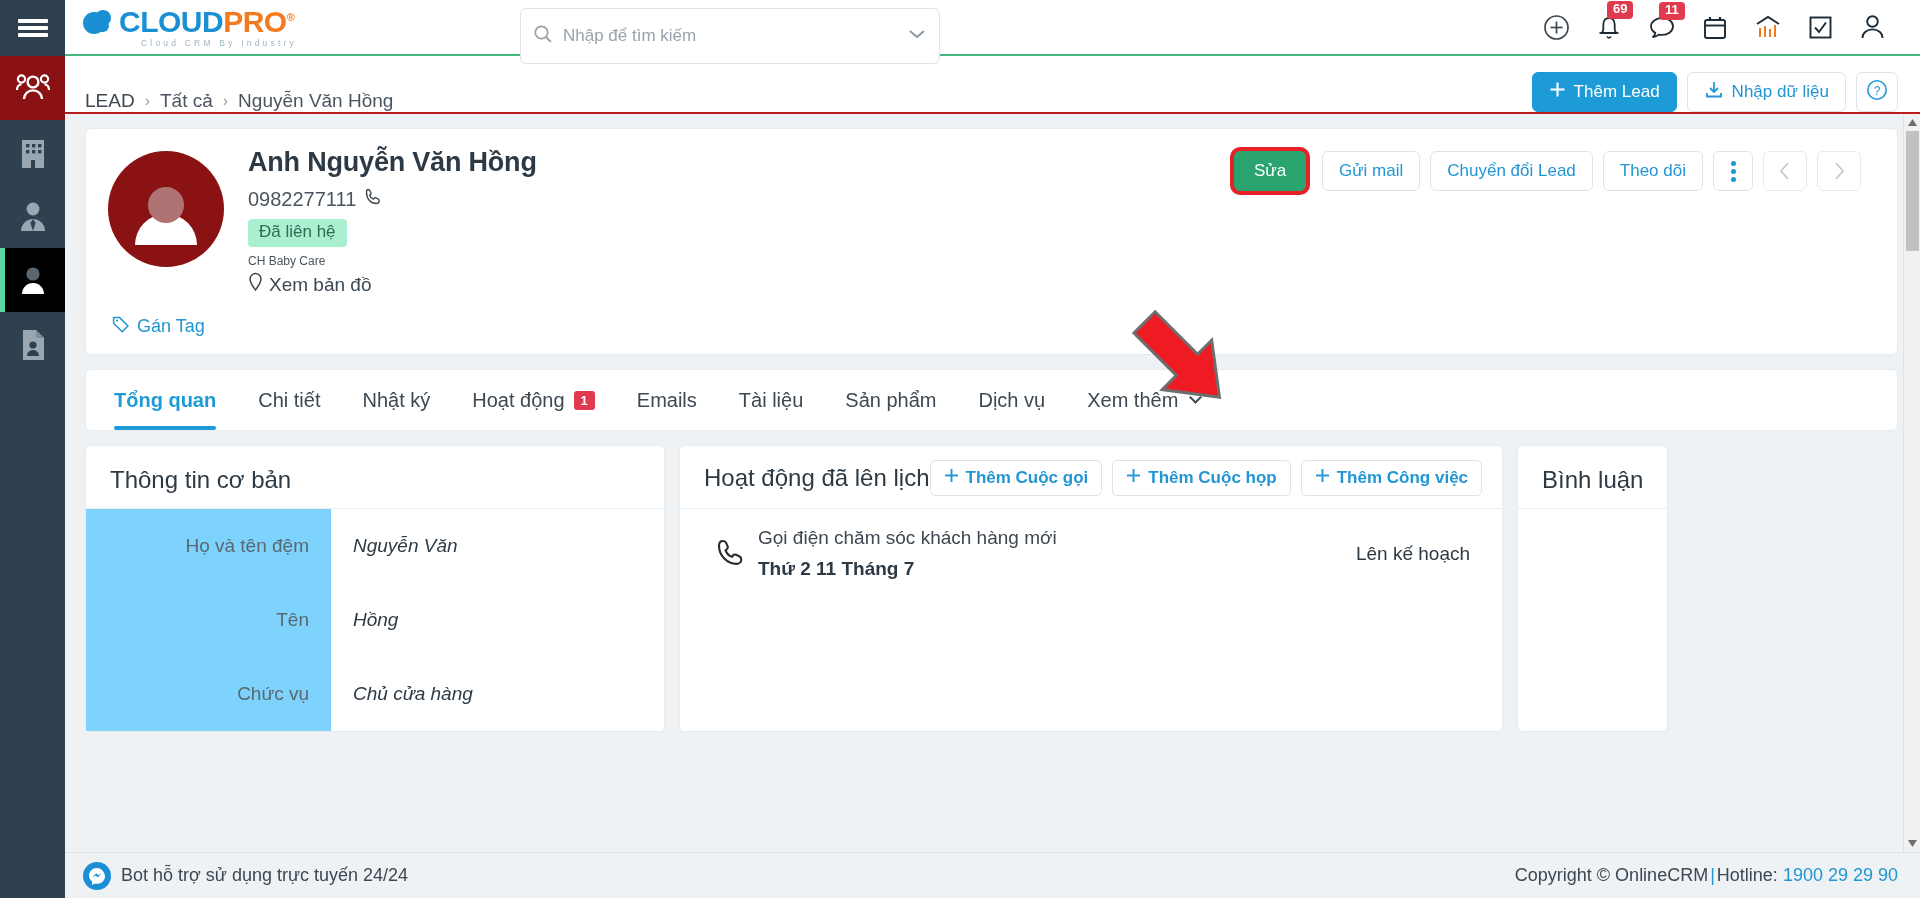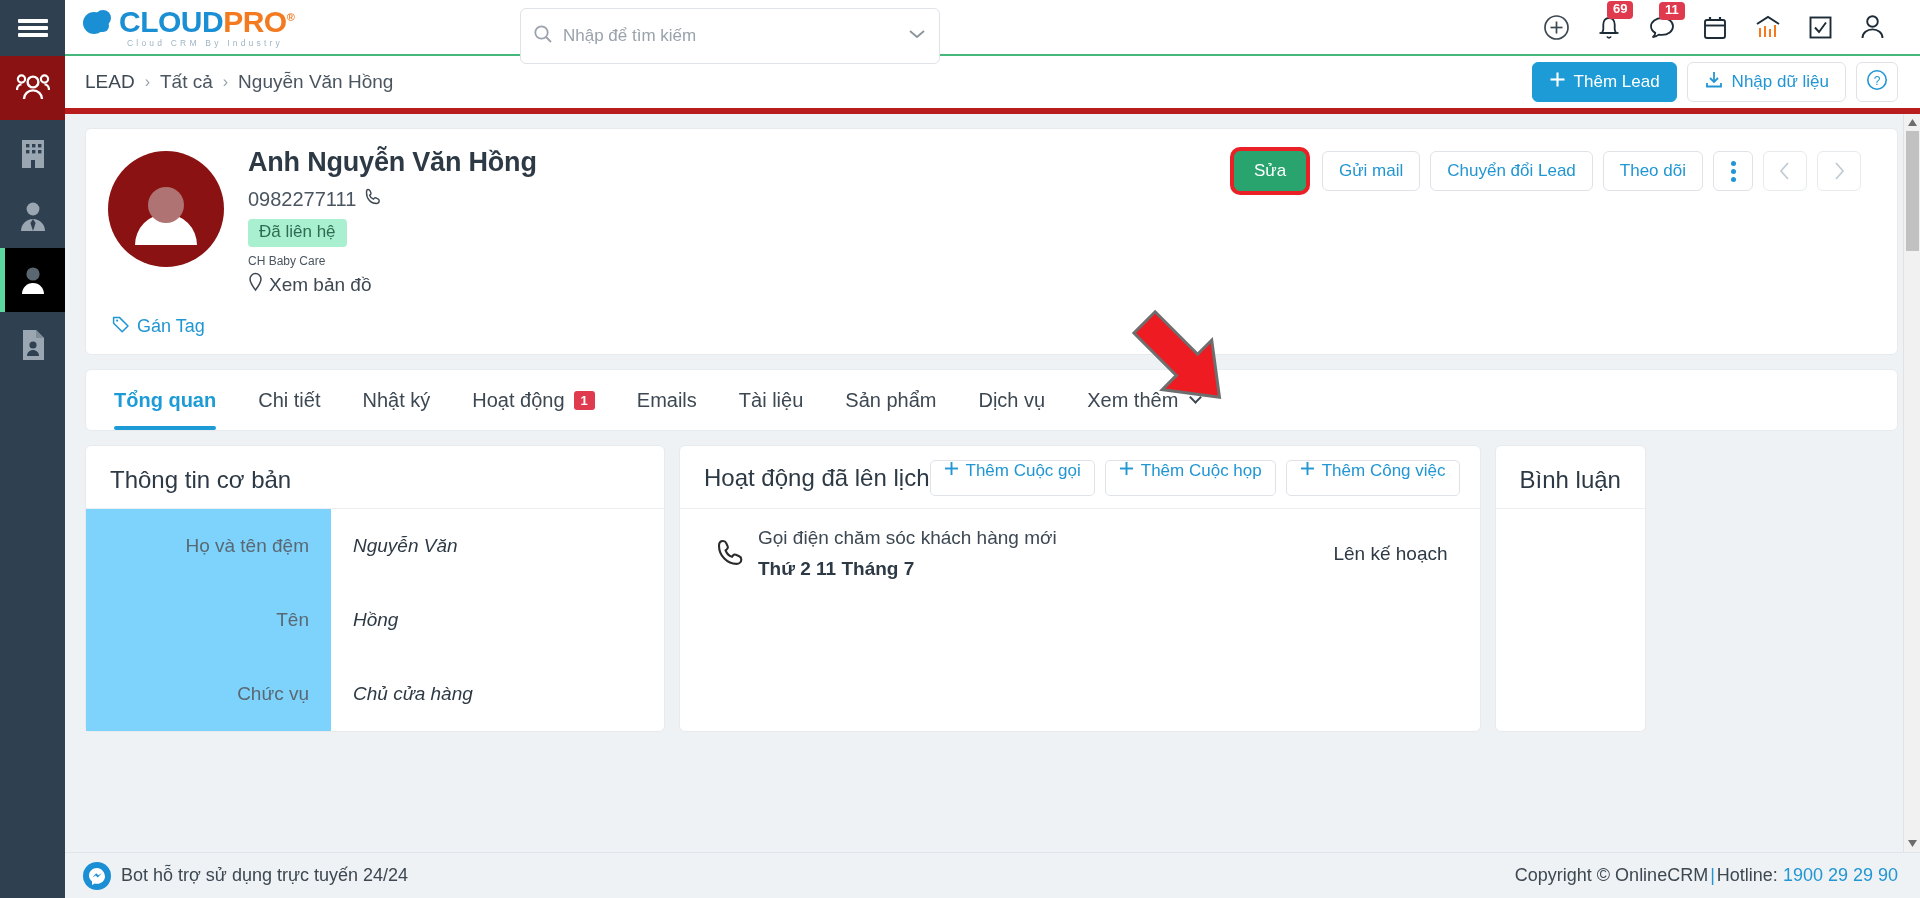--- a/index.html
+++ b/index.html
@@ -45,21 +45,21 @@
   .cloudmark{
     width: 34px; height: 24px; position: relative; margin-right: 2px;
   }
   .cloudmark .c1{position:absolute;width:22px;height:22px;border-radius:50%;background:#1b8fd4;left:0;top:2px;}
   .cloudmark .c2{position:absolute;width:16px;height:16px;border-radius:50%;background:#1b8fd4;left:12px;top:0px;}
   .cloudmark .c3{position:absolute;width:18px;height:12px;border-radius:6px;background:#1b8fd4;left:8px;top:10px;}
   .logo-text { font-size: 30px; font-weight: 800; letter-spacing: -0.5px; line-height:1;}
   .logo-cloud { color:#1b8fd4;}
   .logo-pro { color:#f47a20;}
   .logo-reg { font-size: 11px; vertical-align: super; color:#f47a20; font-weight:600;}
-  .logo-sub { font-size: 8.5px; letter-spacing: 3.2px; color:#9fb5c6; margin-left:44px; margin-top:1px;}
+  .logo-sub { font-size: 8.5px; letter-spacing: 3.2px; color:#9fb5c6; margin-left:58px; margin-top:1px;}
 
   .searchwrap{
     position:absolute; left: 455px; top:8px; width: 420px; height: 56px;
     border:1px solid #dfe3e8; border-radius: 6px; background:#fff;
     display:flex; align-items:center; padding: 0 12px;
   }
   .searchwrap input{
     border:none; outline:none; flex:1; font-size:17px; color:#333;
     font-family:"Liberation Sans", sans-serif; margin-left:10px;
   }
@@ -67,22 +67,22 @@
 
   .top-icons{ margin-left:auto; display:flex; align-items:center; gap: 26px; padding-right: 22px;}
   .ticon{ position:relative; cursor:pointer; display:flex; align-items:center; justify-content:center;}
   .badge{
     position:absolute; top:-12px; left: 11px; background:#e03a4e; color:#fff;
     font-size:13px; font-weight:700; border-radius:4px; padding:1px 6px 2px; line-height:1.15;
   }
 
   
   .crumbbar{
-    height: 58px; background:#fff; display:flex; align-items:center;
-    padding: 0 22px 0 20px; border-bottom:6px solid #b91c1c;
+    height: 58px; background:#fff; display:flex; align-items:flex-end;
+    padding: 0 22px 0 20px; border-bottom:2px solid #b91c1c;
   }
   .crumb{ font-size:19px; color:#4a5560; display:flex; align-items:center; gap:10px;}
   .crumb .sep{ color:#97a2ac; font-size:16px;}
   .crumb .root{ color:#3d4852; font-weight:400;}
   .crumb-actions{ margin-left:auto; display:flex; align-items:center; gap:10px;}
   .btn{
     height:40px; border-radius:6px; display:flex; align-items:center; justify-content:center;
     gap:8px; font-size:17px; cursor:pointer; padding: 0 16px; white-space:nowrap;
   }
   .btn-primary{ background:#1d9bd7; color:#fff; border:1px solid #1d9bd7;}
@@ -151,21 +151,21 @@
 
   
   .panels{ display:flex; gap: 14px; margin-top: 14px; }
   .panel-left{ width: 580px; flex:0 0 580px;}
   .panel-right{ flex:1; display:flex; flex-direction:row; gap:14px;}
   .panel-title{ font-size:24px; color:#2d3a45; padding: 20px 24px 14px 24px; border-bottom:1px solid #eceff2;}
   .panel-head{ display:flex; align-items:center; padding: 14px 20px 12px 24px; border-bottom:1px solid #eceff2;}
   .panel-head .ttl{ font-size:24px; color:#2d3a45;}
   .panel-head .acts{ margin-left:auto; display:flex; gap:10px;}
   .btn-sm{ height:36px; border:1px solid #dfe3e8; background:#fff; color:#2196d3; border-radius:5px;
-           font-size:17px; display:flex; gap:7px; padding: 0 13px; cursor:pointer; white-space:nowrap;}
+           font-size:17px; display:flex; align-items:center; gap:7px; padding: 0 13px; cursor:pointer; white-space:nowrap;font-weight:bold;}
 
   .info-rows{ display:flex; }
   .info-labels{ background:#7dd3fc; width: 245px; flex:0 0 245px; }
   .info-vals{ flex:1; }
   .info-lab{ height: 74px; display:flex; align-items:center; justify-content:flex-end;
              padding-right: 22px; font-size:19px; color:#5a6872;}
   .info-val{ height: 74px; display:flex; align-items:center; padding-left: 22px; font-size:19px; color:#2d3a45;font-style:italic;}
 
   .act-row{ display:flex; align-items:center; padding: 18px 22px 20px 24px;}
   .act-icon{ width: 54px; flex:0 0 54px; display:flex; align-items:center; justify-content:center;}

